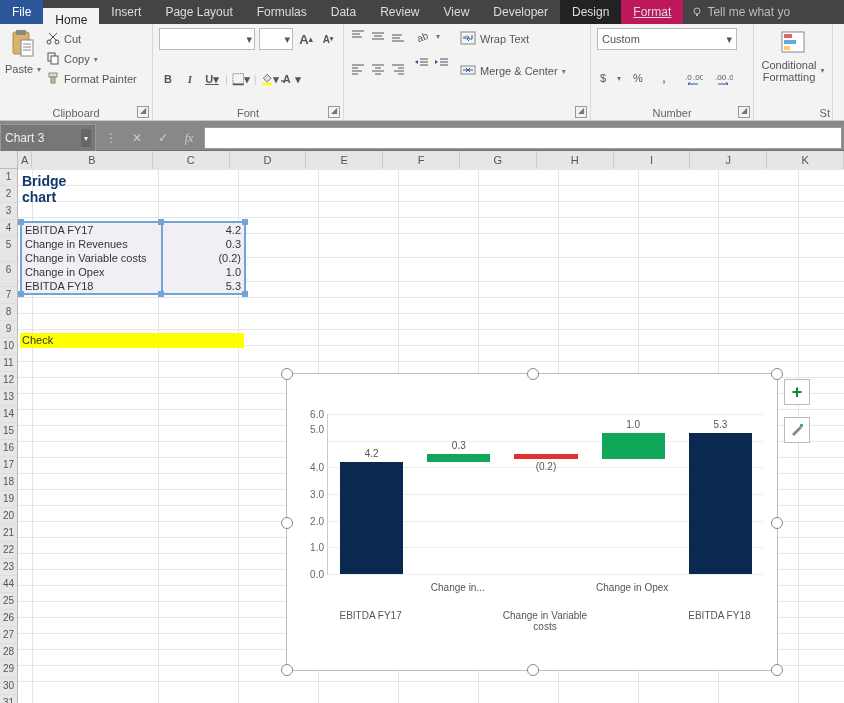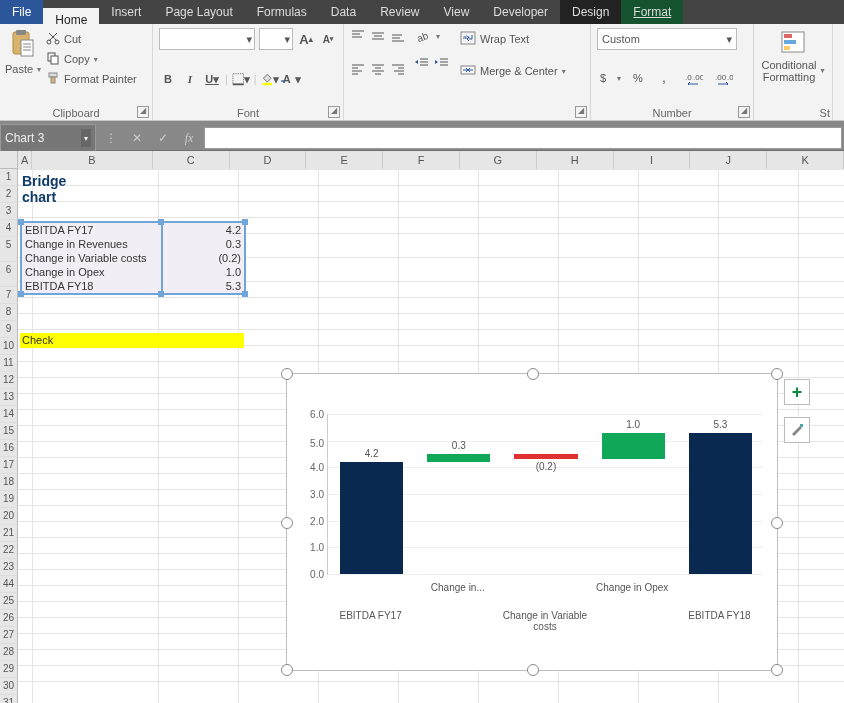--- a/index.html
+++ b/index.html
@@ -281,22 +281,31 @@
   <div class="tab file">File</div>
   <div class="tab active">Home</div>
   <div class="tab">Insert</div>
   <div class="tab">Page Layout</div>
   <div class="tab">Formulas</div>
   <div class="tab">Data</div>
   <div class="tab">Review</div>
   <div class="tab">View</div>
   <div class="tab">Developer</div>
   <div class="tab" style="background:#222;">Design</div>
-  <div class="tab" style="background:#14532d;text-decoration:underline;">Format</div>
+  <div class="tab" style="background:#be185d;text-decoration:underline;">Format</div>
   <div class="spacer"></div>
+  <div class="tellme">
+    <span class="lamp-icon">
+      <svg width="12" height="12" viewBox="0 0 12 12">
+          <circle cx="6" cy="5" r="3" fill="none" stroke="#bbb" stroke-width="1"></circle>
+          <rect x="5" y="8" width="2" height="2" fill="#bbb"></rect>
+        </svg>
+    </span>
+    <span>Tell me what yo</span>
+  </div>
 </div>
 
 <div class="ribbon">
 
   <div class="group clipboard-grp">
     <div class="rows">
       <div class="paste-col">
         <span>
           <svg width="26" height="30" viewBox="0 0 26 30">
             <rect x="3" y="4" width="16" height="22" rx="2" fill="#d9b36c" stroke="#b08c45"></rect>
@@ -728,21 +737,21 @@
           <div class="ytick" style="top: 160px;">0.0</div>
           <div class="ygrid" style="top: 133.333px;"></div>
           <div class="ytick" style="top: 133.333px;">1.0</div>
           <div class="ygrid" style="top: 106.667px;"></div>
           <div class="ytick" style="top: 106.667px;">2.0</div>
           <div class="ygrid" style="top: 80px;"></div>
           <div class="ytick" style="top: 80px;">3.0</div>
           <div class="ygrid" style="top: 53.3333px;"></div>
           <div class="ytick" style="top: 53.3333px;">4.0</div>
           <div class="ygrid" style="top: 26.6667px;"></div>
-          <div class="ytick" style="top: 29px;">5.0</div>
+          <div class="ytick" style="top: 15px;">5.0</div>
           <div class="ygrid" style="top: 0px;"></div>
           <div class="ytick" style="top: 0px;">6.0</div>
           <div class="bar-slot" style="left: 0px; width: 87.2px;">
             <div class="bar" style="top: 48px; height: 112px; background: rgb(10, 41, 80);"></div>
             <div class="bar-label" style="top: 34px;">4.2</div>
           </div>
           <div class="bar-slot" style="left: 87.2px; width: 87.2px;">
             <div class="bar" style="top: 40px; height: 8px; background: rgb(16, 168, 88);"></div>
             <div class="bar-label" style="top: 26px;">0.3</div>
           </div>

